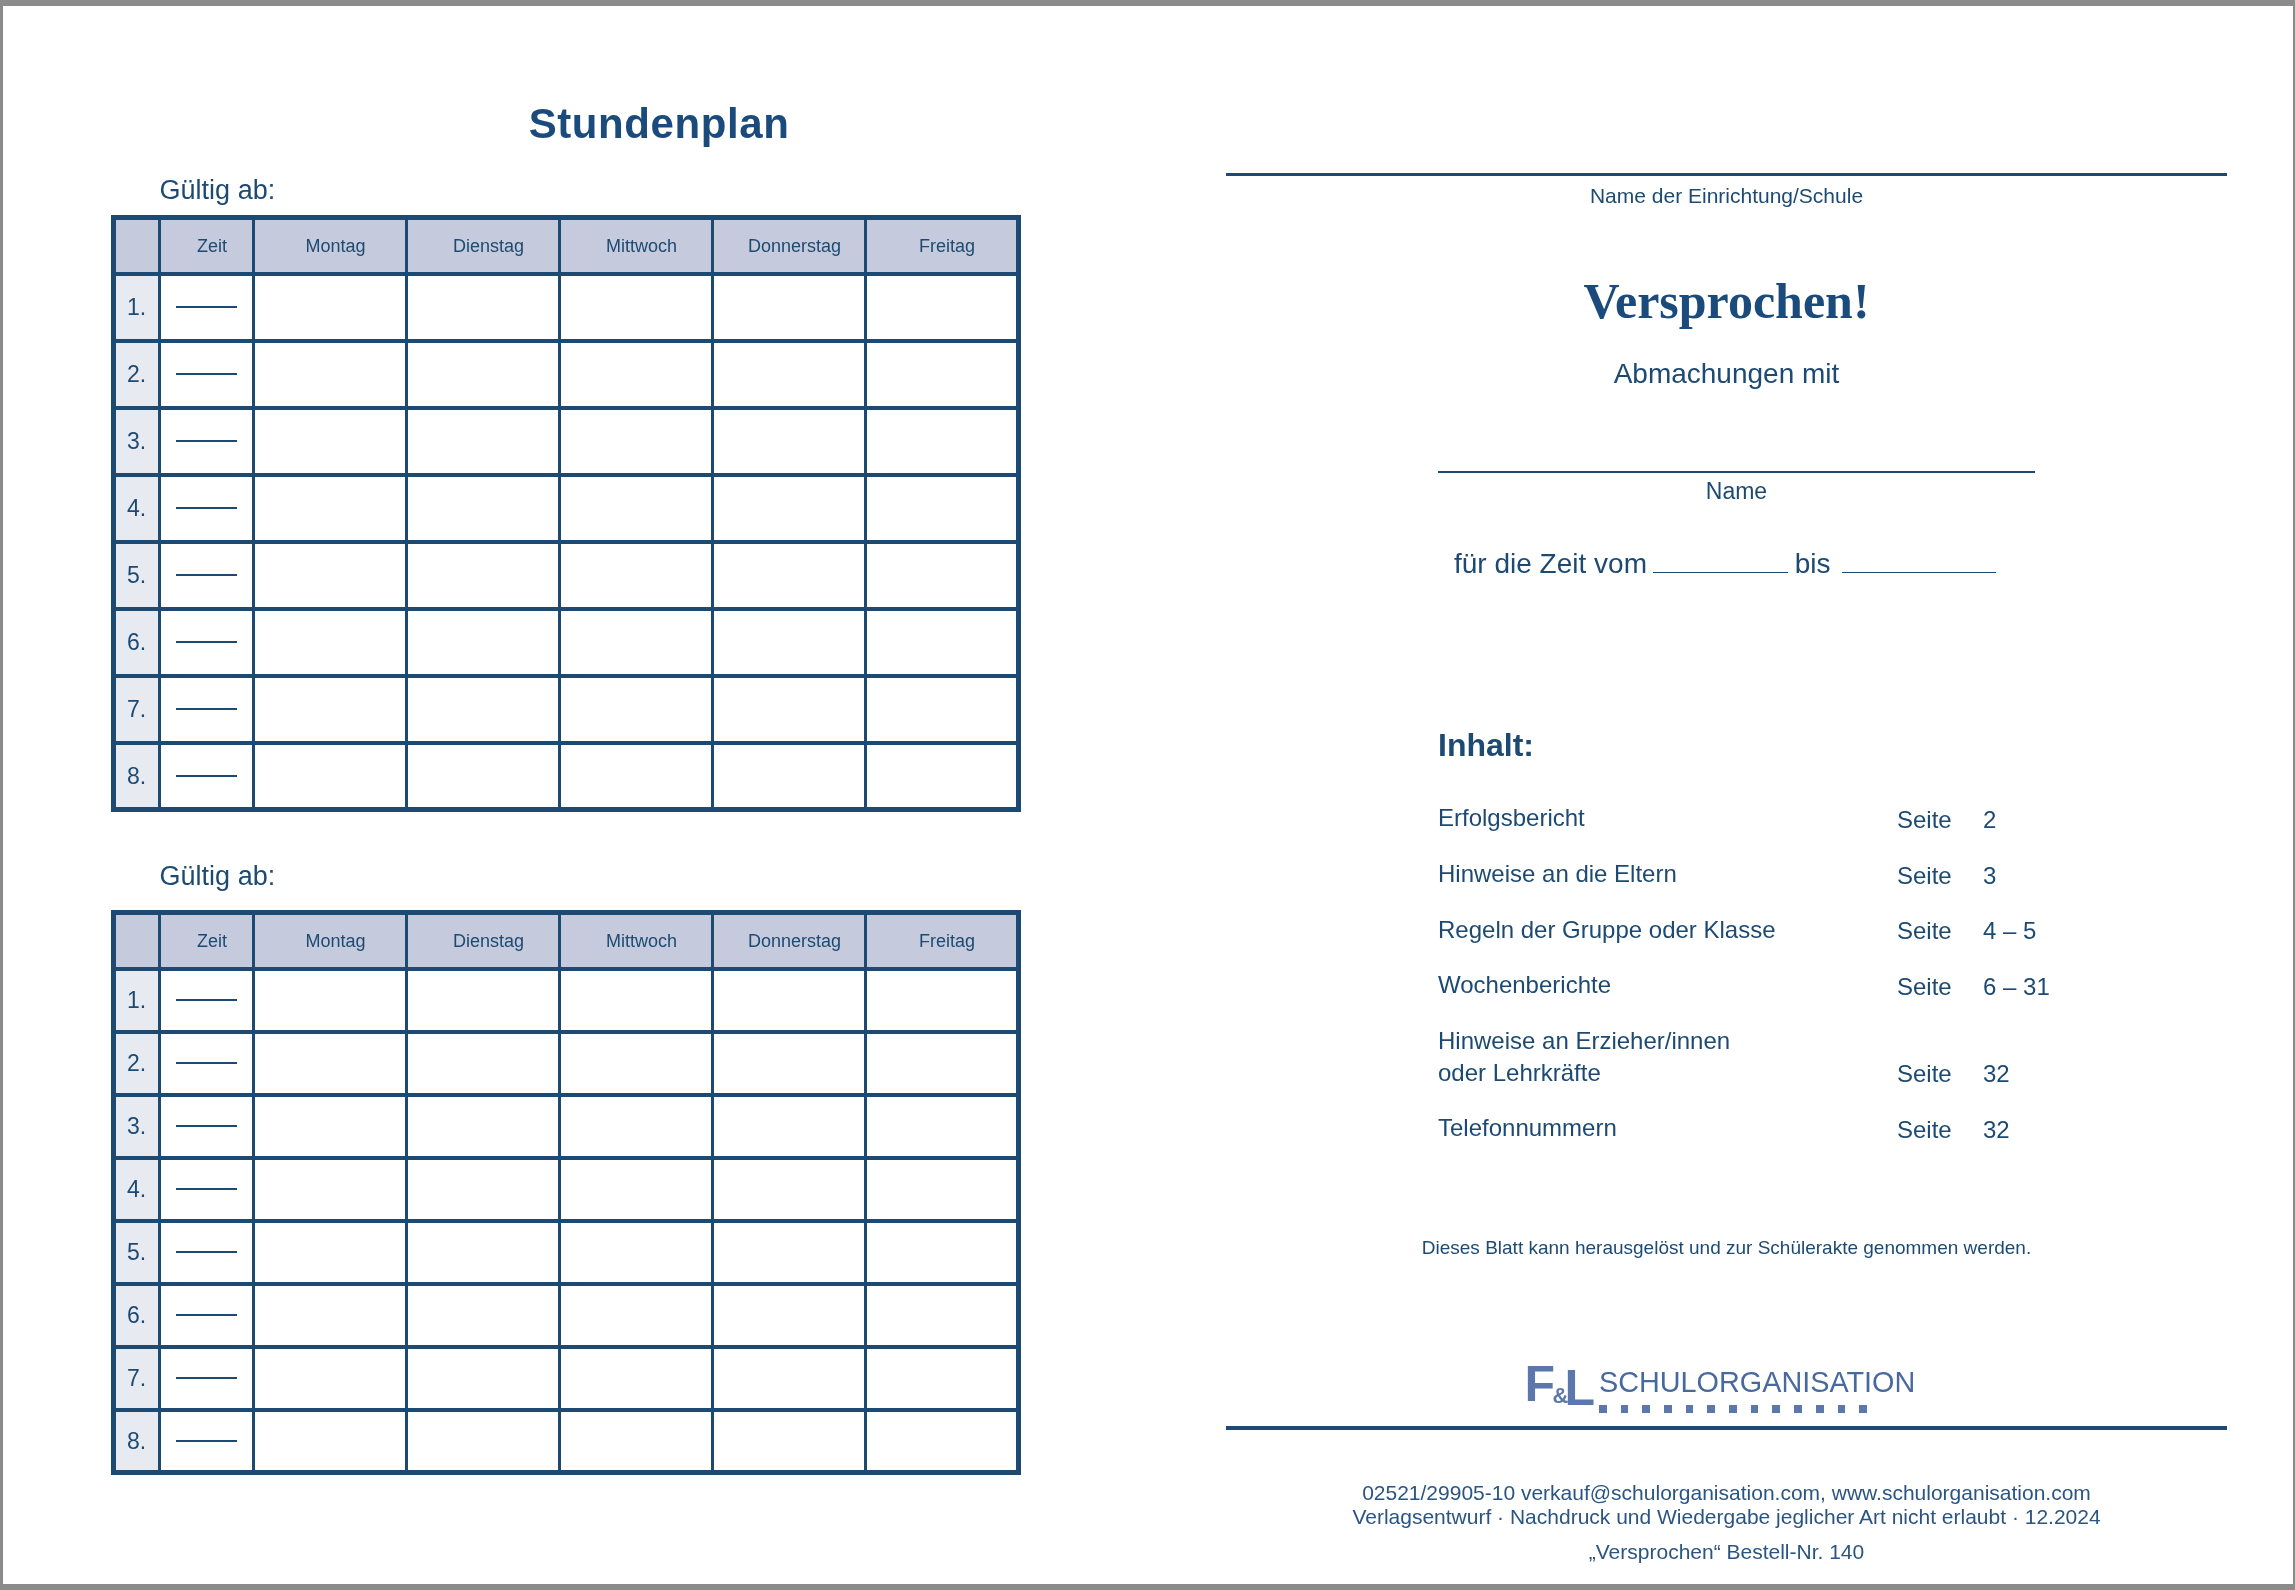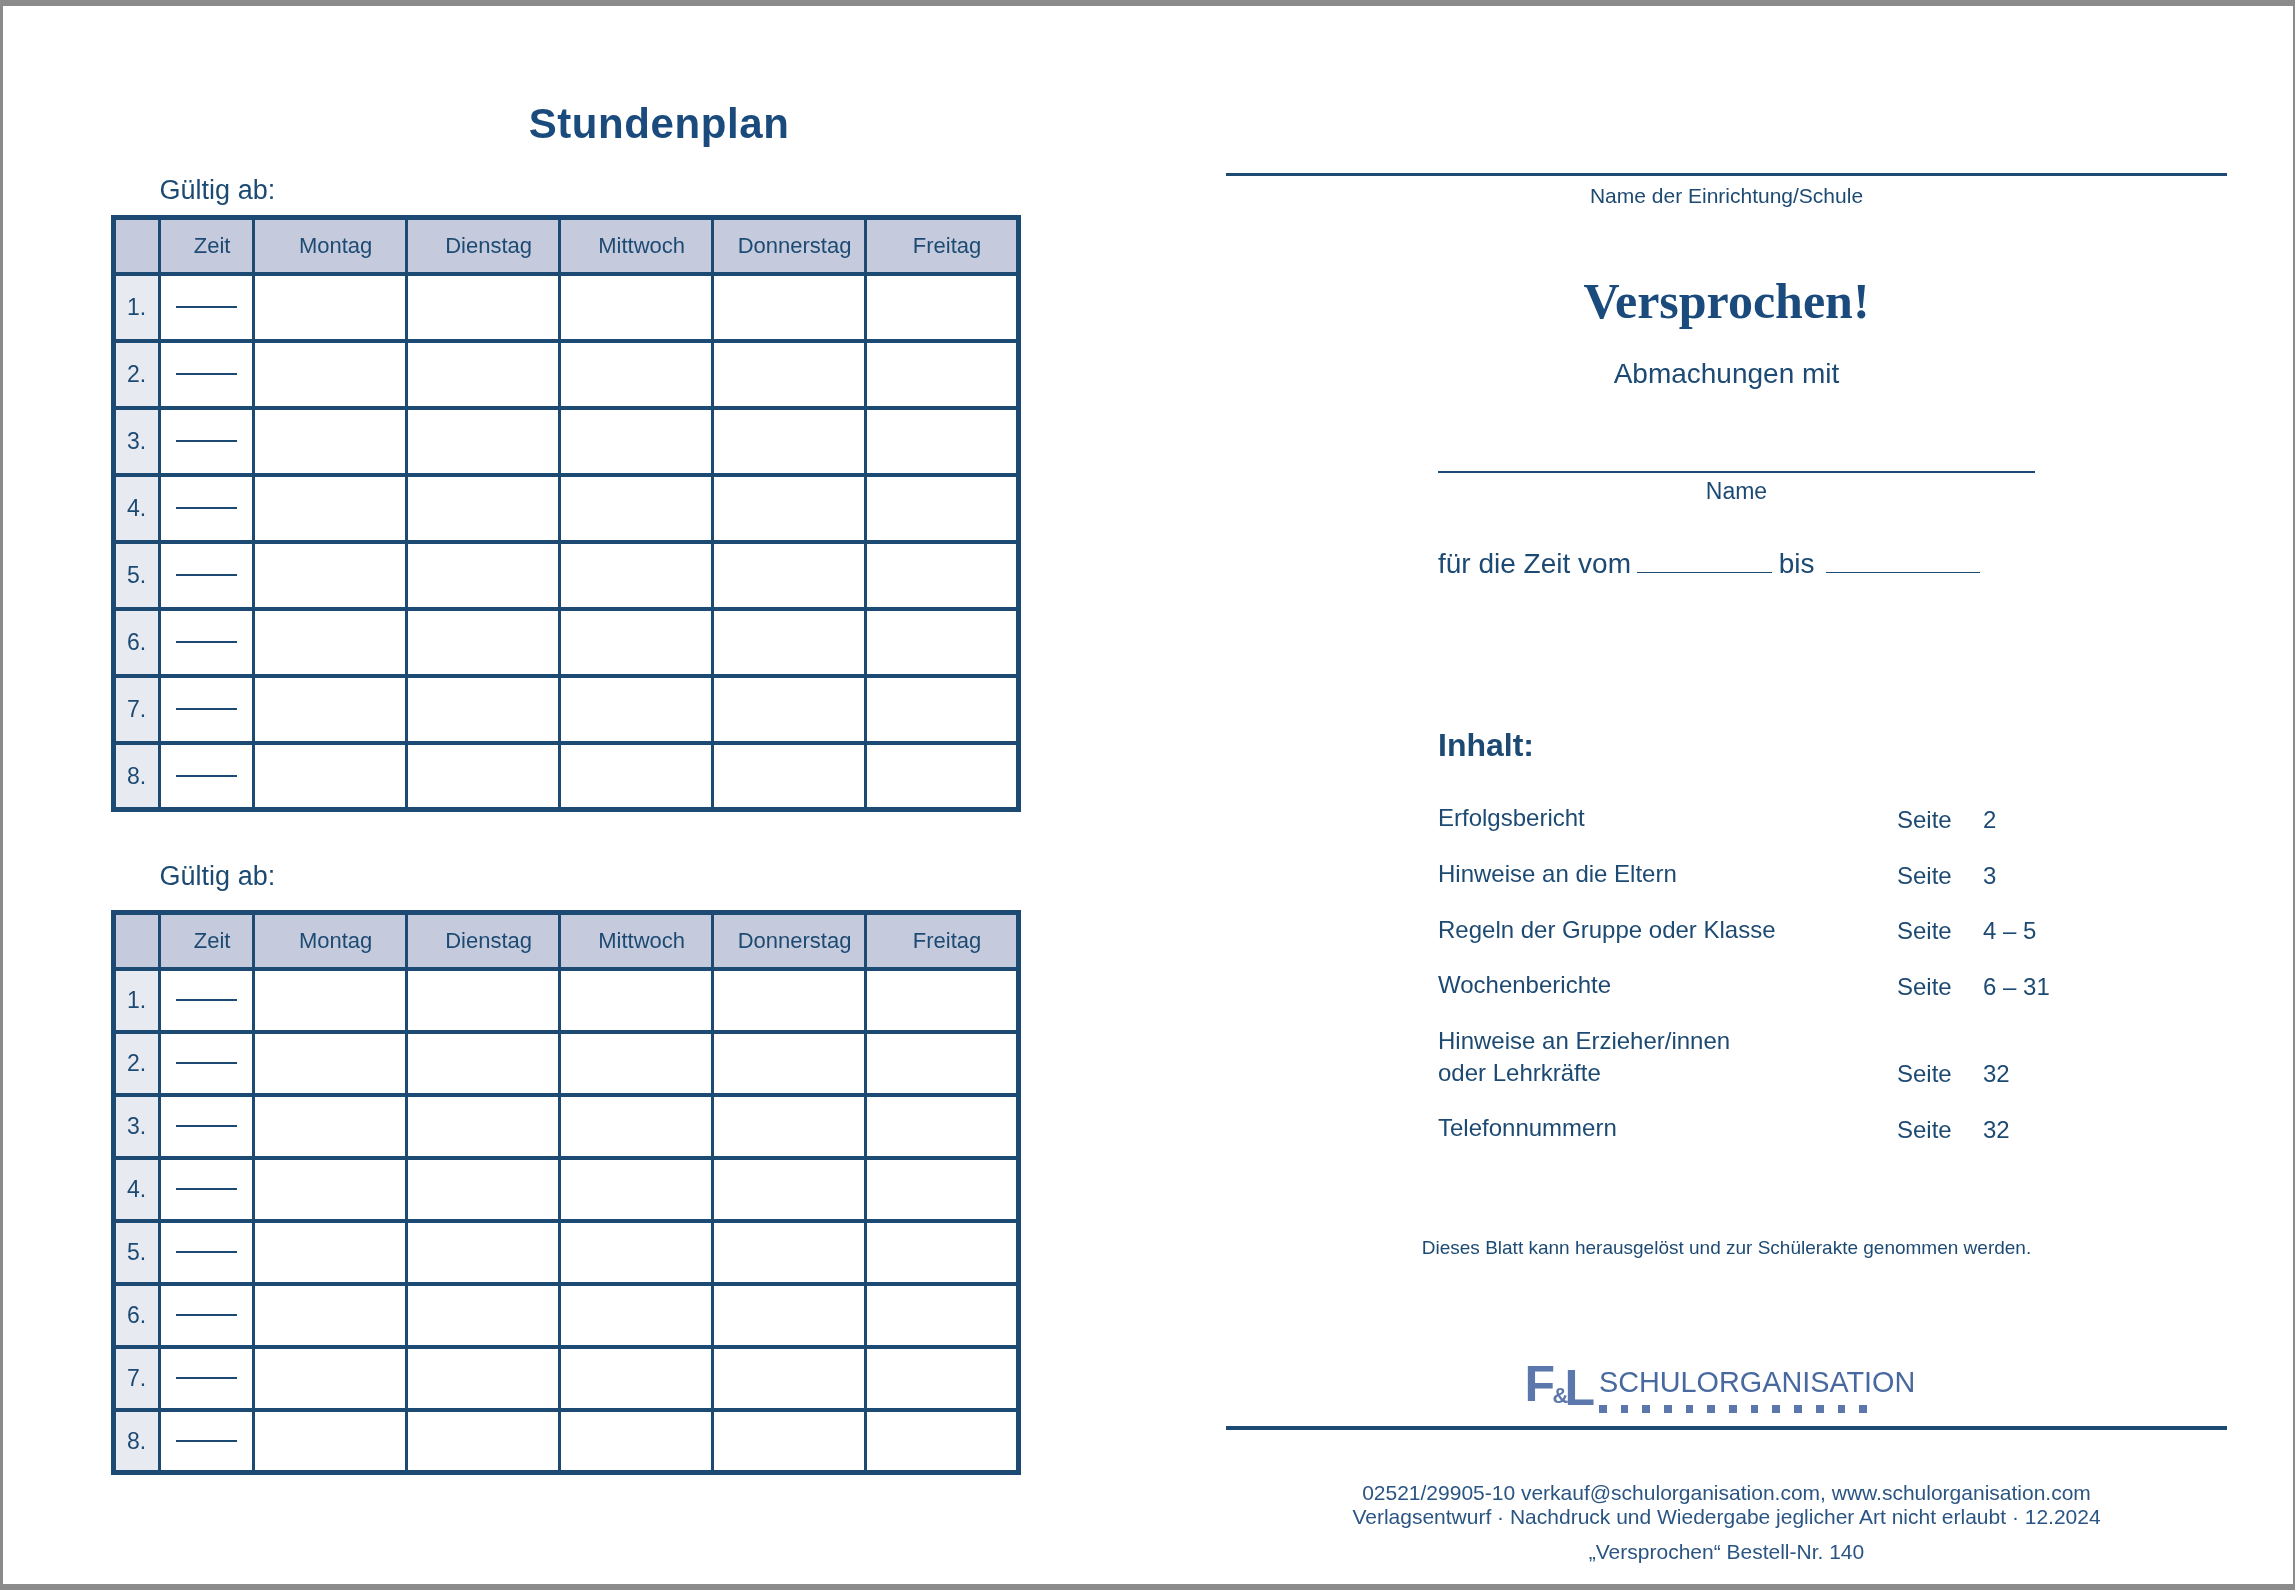--- a/index.html
+++ b/index.html
@@ -30,21 +30,21 @@
   .valid-1{top:169px;}
   .valid-2{top:855px;}
   .plan-wrap{position:absolute;left:108px;}
   .plan-wrap.t1{top:209px;}
   .plan-wrap.t2{top:904px;}
   table.plan{border-collapse:collapse;table-layout:fixed;width:907px;
     border:5.1px solid var(--navy);}
   table.plan th, table.plan td{border:3.2px solid var(--navy);padding:0;}
   table.plan thead tr{height:56px;}
   table.plan th{border-bottom-width:4.5px;background:var(--headfill);
-    font-weight:normal;font-size:22px;color:var(--navy);padding-left:12px;}
+    font-weight:normal;font-size:18px;color:var(--navy);padding-left:12px;}
   table.plan td{border-top-width:4.5px;background:#ffffff;}
   table.plan td.num{background:var(--numfill);font-size:23px;text-align:center;color:var(--navy);}
   .t1 tbody tr{height:67px;}
   .t2 tbody tr{height:63px;}
   .blank-line{width:61px;height:1.9px;background:var(--navy);margin:0 auto;}
   col.c-num{width:46px;} col.c-zeit{width:94px;} col.c-day{width:153px;}
 
   
   .rwrap{position:absolute;left:105px;top:0;width:1001px;height:1578px;}
   .rule{position:absolute;left:0;width:1001px;background:var(--navy);}
@@ -53,21 +53,21 @@
   .inst-label{position:absolute;top:178px;left:0;width:100%;text-align:center;
     font-size:21px;color:var(--navy);}
   .vers-title{position:absolute;top:270px;left:0;width:100%;text-align:center;
     font-family:"Liberation Serif", serif;font-weight:bold;font-size:50px;
     color:var(--navy-title);line-height:1;}
   .vers-sub{position:absolute;top:352px;left:0;width:100%;text-align:center;
     font-size:28px;color:var(--navy);}
   .name-line{position:absolute;top:465px;left:212px;width:597px;height:1.9px;background:var(--navy);}
   .name-label{position:absolute;top:472px;left:212px;width:597px;text-align:center;
     font-size:23px;color:var(--navy);}
-  .period-line{position:absolute;top:542px;left:212px;font-size:28px;color:var(--navy);white-space:nowrap;}
+  .period-line{position:absolute;top:542px;left:228px;font-size:28px;color:var(--navy);white-space:nowrap;}
   .fill-blank{display:inline-block;height:0.85em;border-bottom:1.9px solid var(--navy);
     vertical-align:baseline;margin:0 6.4px;}
   .fill-blank.b1{width:135px;}
   .fill-blank.b2{width:154px;margin-left:11.6px;}
   .toc-heading{position:absolute;top:721px;left:212px;font-size:32px;font-weight:bold;color:var(--navy);}
   .toc{position:absolute;top:796px;left:212px;width:738px;}
   .toc-row{display:flex;margin-bottom:24px;font-size:24px;color:var(--navy);align-items:flex-end;}
   .toc-label{width:459px;line-height:1.32;}
   .toc-seite{width:72px;}
   .toc-pages{padding-left:14px;}

